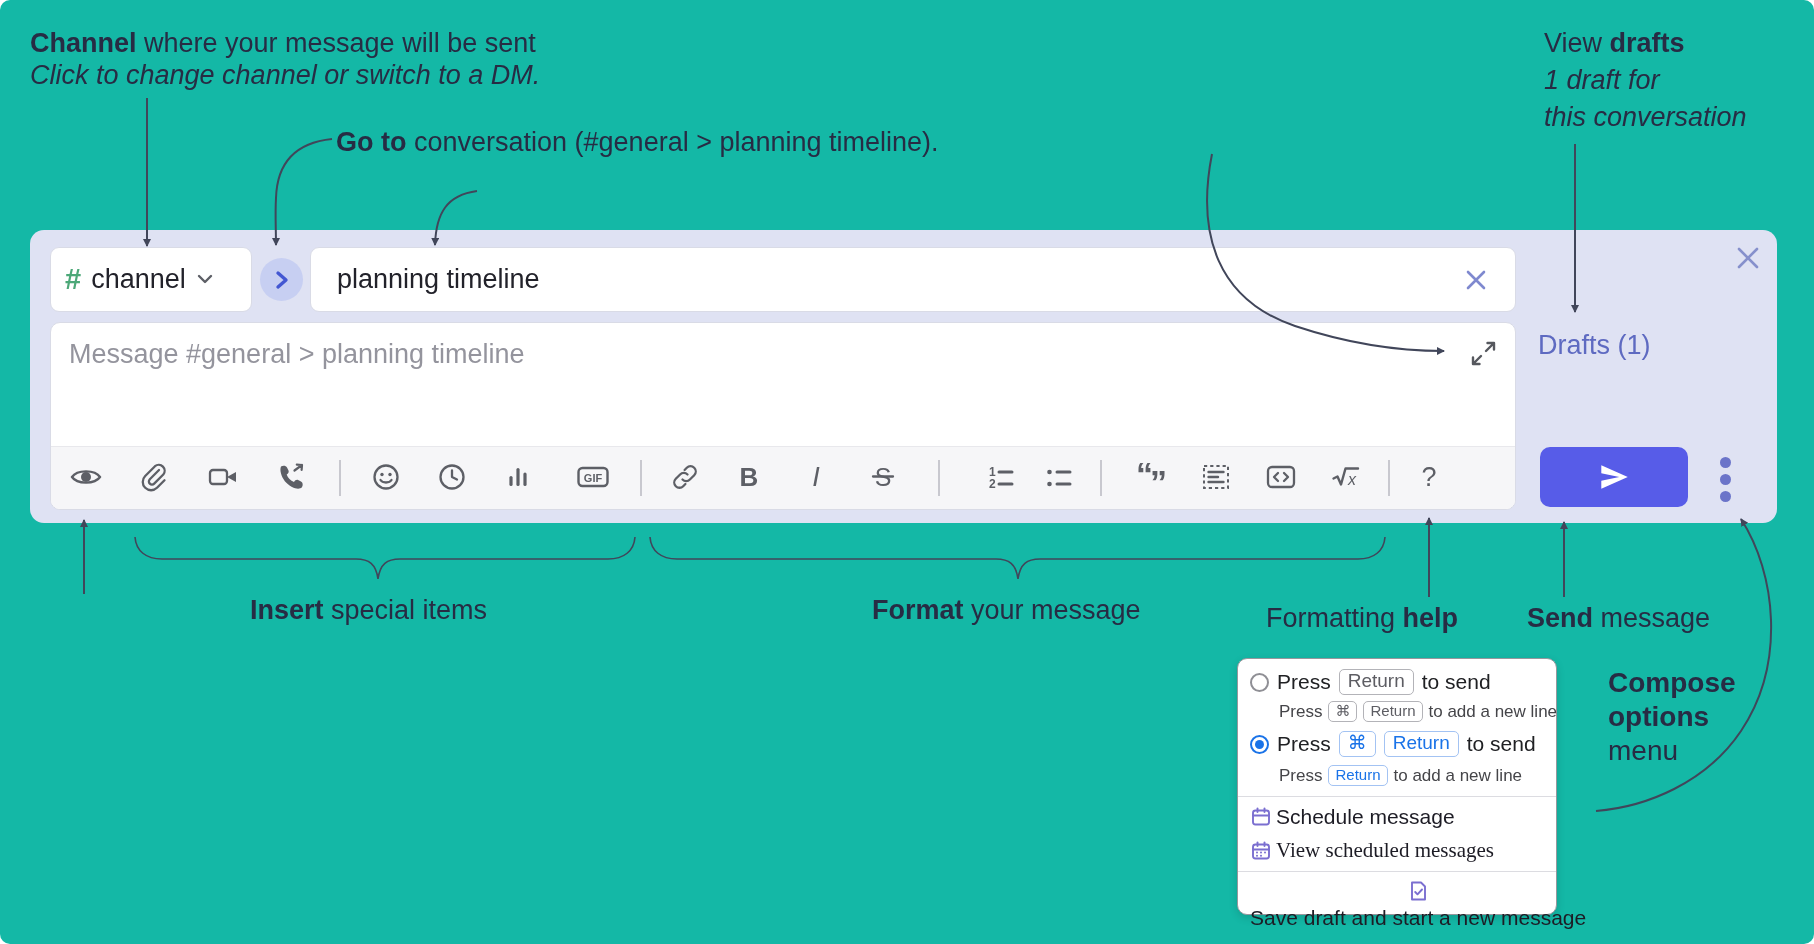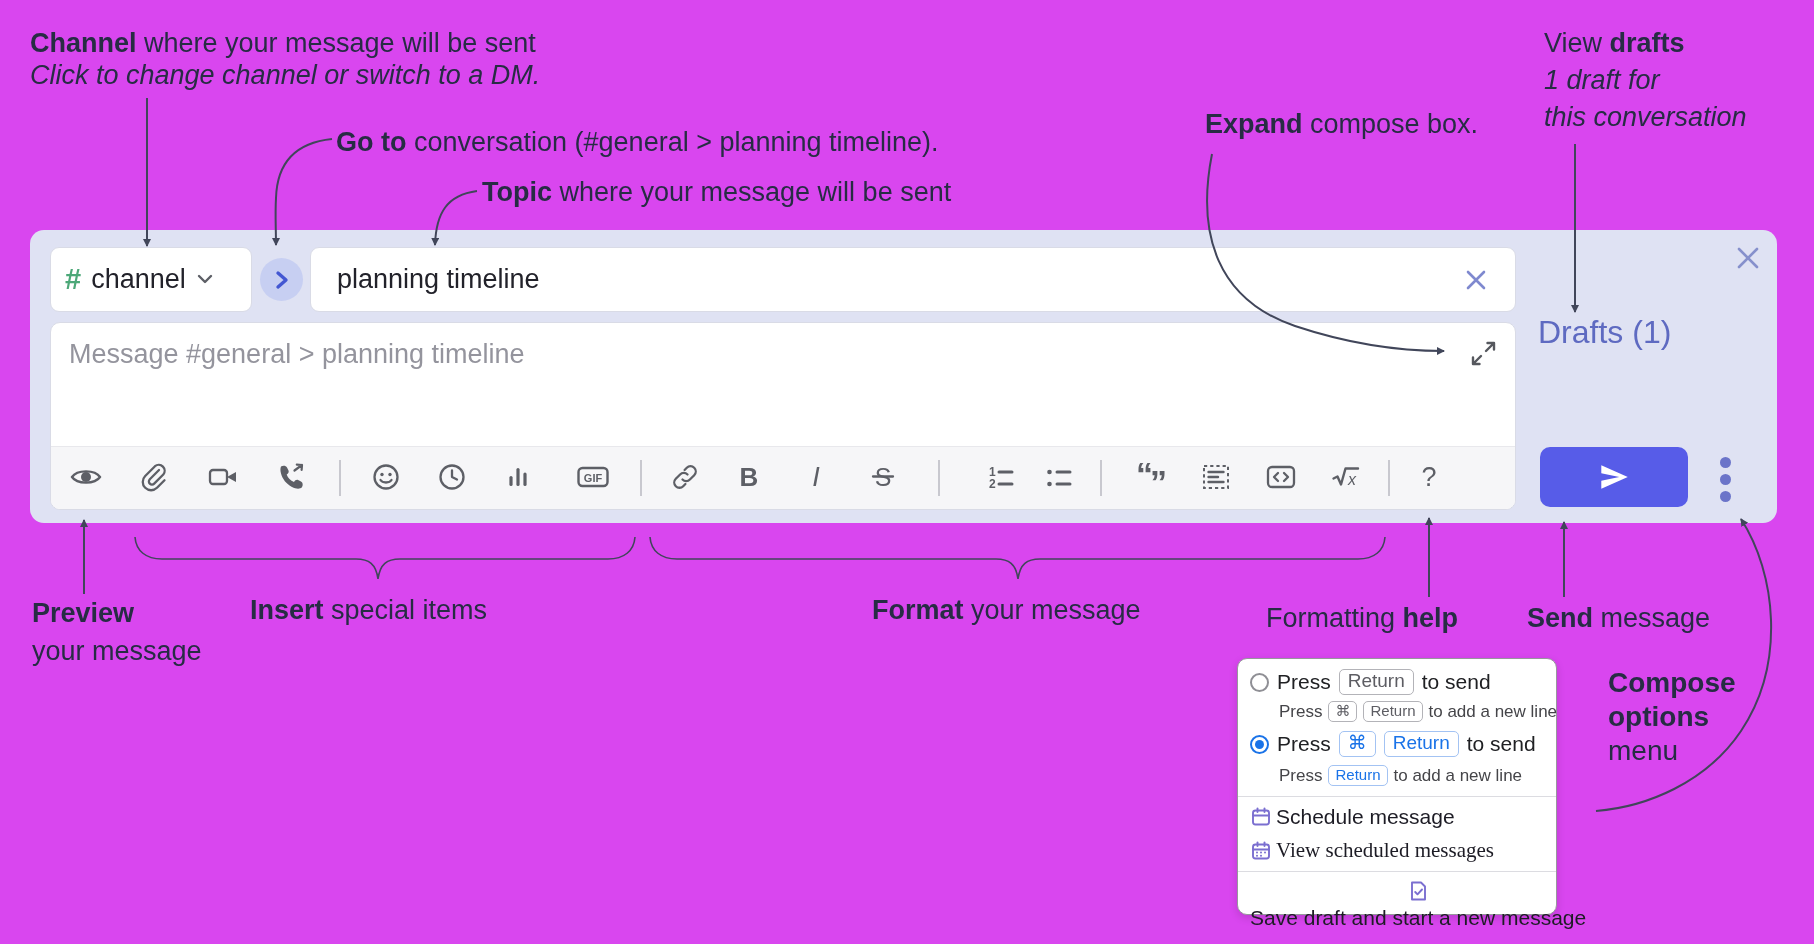--- a/index.html
+++ b/index.html
@@ -1,17 +1,17 @@
 <!DOCTYPE html>
 <html><head>
 <meta charset="utf-8">
 <style>
   html,body{margin:0;padding:0;background:#ffffff;}
-  #canvas{position:relative;width:1814px;height:944px;background:#d946ef;
-    font-family:"Liberation Sans","DejaVu Sans",sans-serif;color:#272c44;overflow:hidden;}
+  #canvas{position:relative;width:1814px;height:944px;background:#14b8a6;
+    font-family:"Liberation Sans","DejaVu Sans",sans-serif;color:#272c44;overflow:hidden;border-radius:10px;}
   .abs{position:absolute;}
   .ann{font-size:27px;line-height:32px;color:#272c44;white-space:nowrap;}
   .ann b{font-weight:700;}
   .it{font-style:italic;}
   
   #panel{position:absolute;left:30px;top:230px;width:1747px;height:293px;
     background:#dfe2f3;border-radius:14px;}
   .whitebox{position:absolute;background:#ffffff;border:1px solid #d9dbe6;border-radius:9px;box-sizing:border-box;}
   #channel-box{left:20px;top:17px;width:202px;height:65px;display:flex;align-items:center;gap:10px;padding:0 14px;cursor:pointer;}
   #channel-hash{color:#4ca878;font-size:29px;font-weight:700;}
@@ -19,21 +19,21 @@
   #jump-circle{position:absolute;left:230px;top:28px;width:43px;height:43px;border-radius:50%;
     background:#c7cff2;display:flex;align-items:center;justify-content:center;}
   #topic-box{left:280px;top:17px;width:1206px;height:65px;display:flex;align-items:center;padding:0 26px;}
   #topic-value{font-size:27px;color:#22222a;flex:1;}
   #message-box{left:20px;top:92px;width:1466px;height:188px;border-radius:10px;}
   #message-placeholder{position:absolute;left:18px;top:16px;font-size:27px;color:#94949d;}
   #toolbar{position:absolute;left:0;bottom:0;width:100%;height:63px;background:#f6f6f8;
     border-top:1px solid #e8e8ec;border-radius:0 0 9px 9px;box-sizing:border-box;}
   .tbtn{position:absolute;top:13px;width:34px;height:34px;display:flex;align-items:center;justify-content:center;cursor:pointer;}
   .tdiv{position:absolute;top:13px;width:2px;height:36px;background:#c8c8cf;}
-  #drafts-link{position:absolute;left:1508px;top:84px;font-size:32px;color:#5e6ac1;cursor:pointer;}
+  #drafts-link{position:absolute;left:1508px;top:100px;font-size:27px;color:#5e6ac1;cursor:pointer;}
   #send-button{position:absolute;left:1510px;top:217px;width:148px;height:60px;border-radius:10px;
     background:#575ce8;display:flex;align-items:center;justify-content:center;cursor:pointer;}
   #kebab-button{position:absolute;left:1678px;top:221px;width:34px;height:56px;display:flex;flex-direction:column;
     align-items:center;justify-content:center;gap:6px;cursor:pointer;}
   .kdot{width:11px;height:11px;border-radius:50%;background:#6b74c9;}
   #close-button{position:absolute;left:1702px;top:12px;width:32px;height:32px;display:flex;align-items:center;justify-content:center;cursor:pointer;}
   #expand-button{position:absolute;left:1419px;top:17px;width:27px;height:27px;cursor:pointer;}
   
   #popup{position:absolute;left:1237px;top:658px;width:320px;height:257px;background:#fff;
     border:1.5px solid #97979d;border-radius:10px;box-shadow:0 3px 8px rgba(0,0,0,.14);box-sizing:border-box;}
@@ -58,27 +58,21 @@
 
   <div class="abs ann" style="left:30px;top:27px;">
     <div><b>Channel</b><span> where your message will be sent</span></div>
     <div class="it">Click to change channel or switch to a DM.</div>
   </div>
 
   <div class="abs ann" style="left:336px;top:126px;">
     <b>Go to</b><span> conversation (#general &gt; planning timeline).</span>
   </div>
 
-  <div class="abs ann" style="left:482px;top:176px;">
-    <b>Topic</b><span> where your message will be sent</span>
-  </div>
-
-  <div class="abs ann" style="left:1205px;top:108px;">
-    <b>Expand</b><span> compose box.</span>
-  </div>
+
 
   <div class="abs ann" style="left:1544px;top:25px;line-height:37px;">
     <div><span>View </span><b>drafts</b></div>
     <div class="it">1 draft for</div>
     <div class="it">this conversation</div>
   </div>
 
   <div id="panel">
 
     <div id="channel-box" class="whitebox">
@@ -270,24 +264,20 @@
       <div class="kdot"></div>
     </div>
 
     <div id="close-button">
       <svg width="30" height="30" viewBox="0 0 30 30">
         <path d="M6,6 L24,24 M24,6 L6,24" stroke="#8690cc" stroke-width="2.6" stroke-linecap="round"></path>
       </svg>
     </div>
   </div>
 
-  <div class="abs ann" style="left:32px;top:594px;line-height:38px;">
-    <div><b>Preview</b></div>
-    <div>your message</div>
-  </div>
   <div class="abs ann" style="left:250px;top:594px;">
     <b>Insert</b><span> special items</span>
   </div>
   <div class="abs ann" style="left:872px;top:594px;">
     <b>Format</b><span> your message</span>
   </div>
   <div class="abs ann" style="left:1266px;top:602px;">
     <span>Formatting </span><b>help</b>
   </div>
   <div class="abs ann" style="left:1527px;top:602px;">

